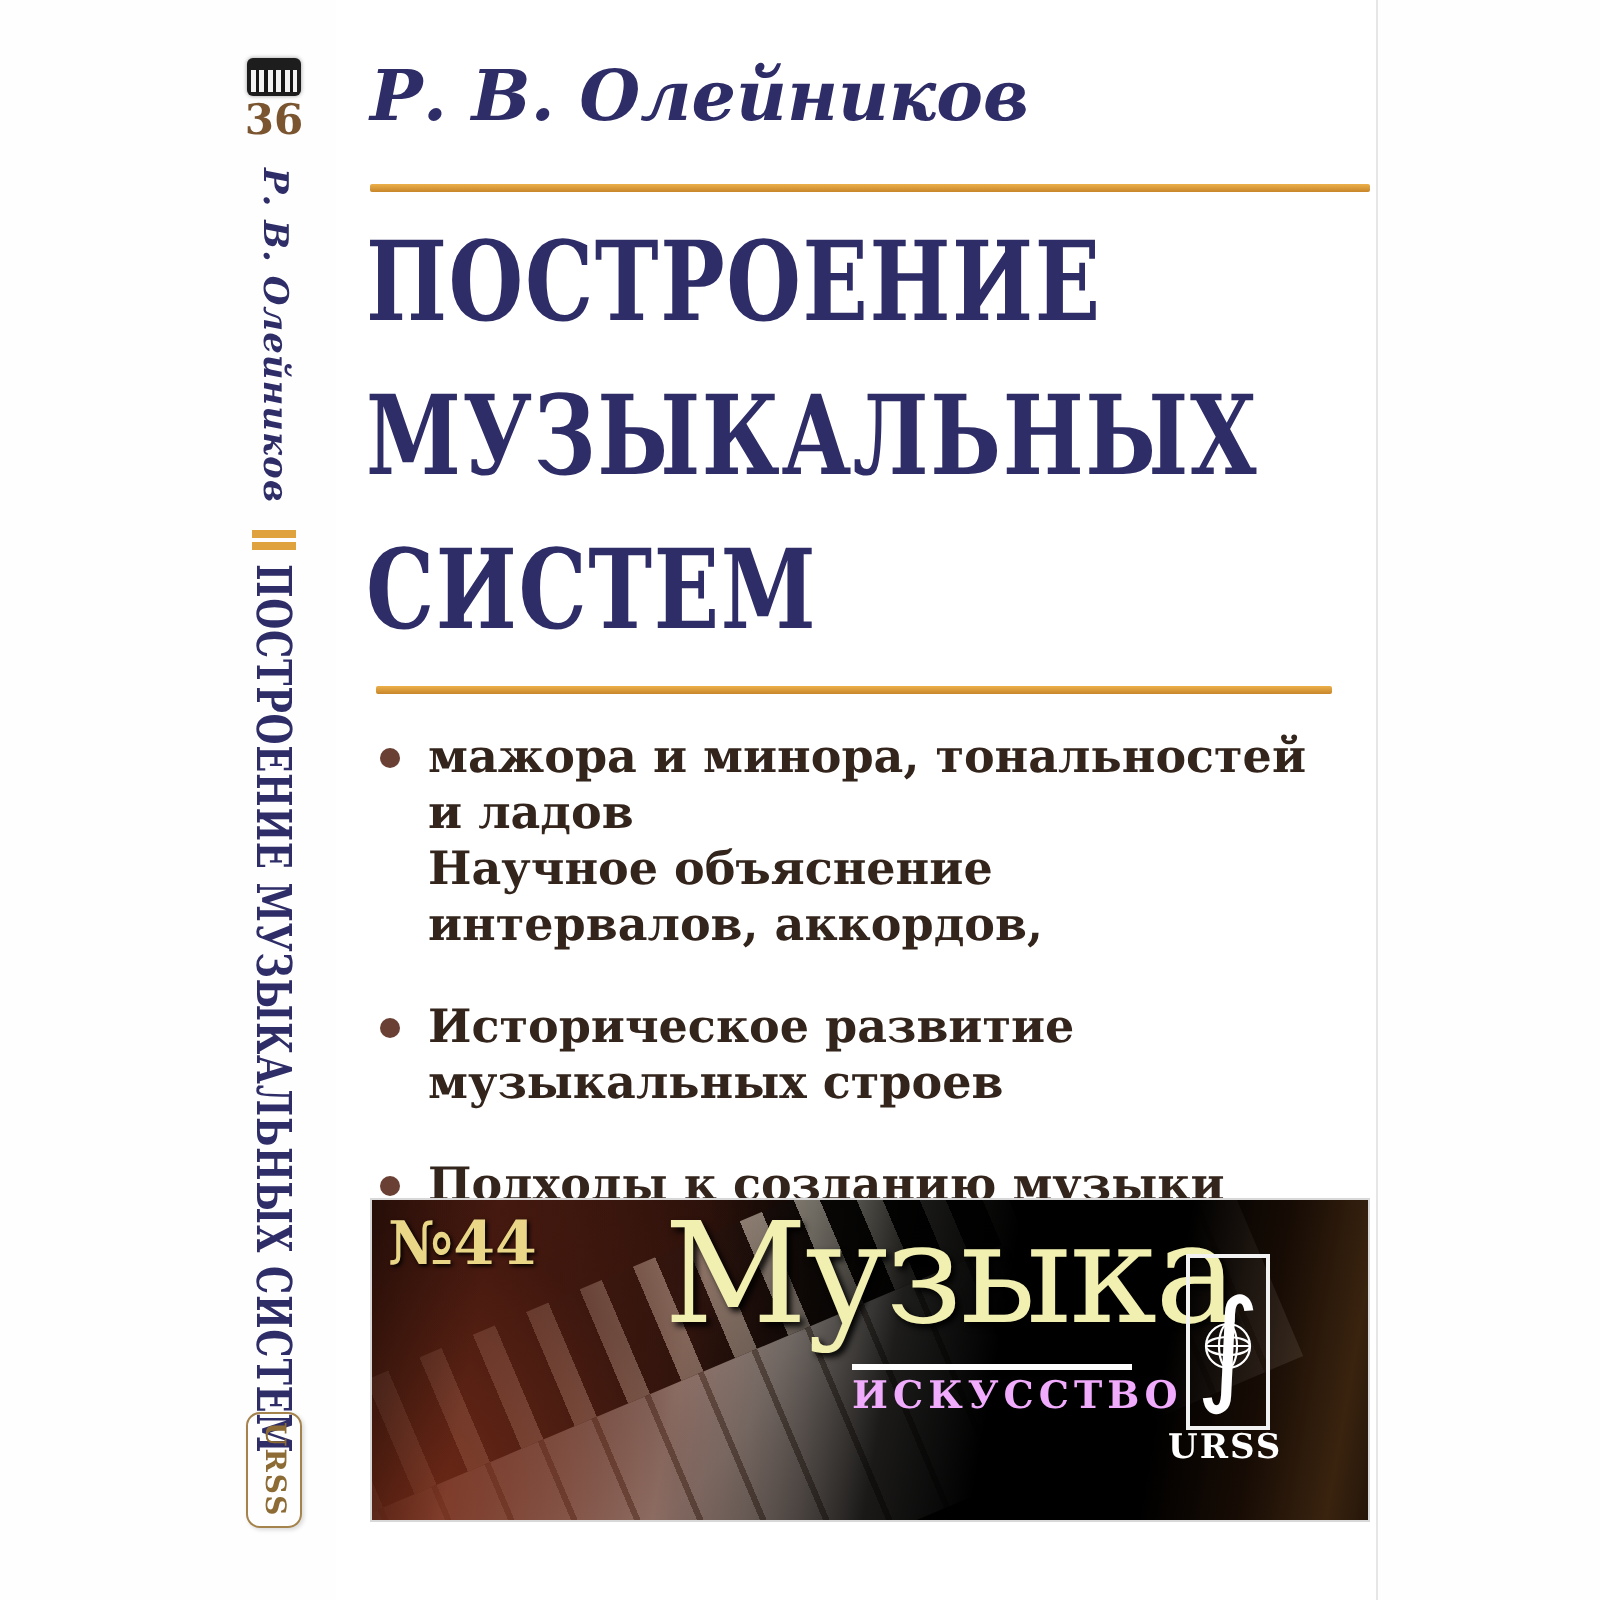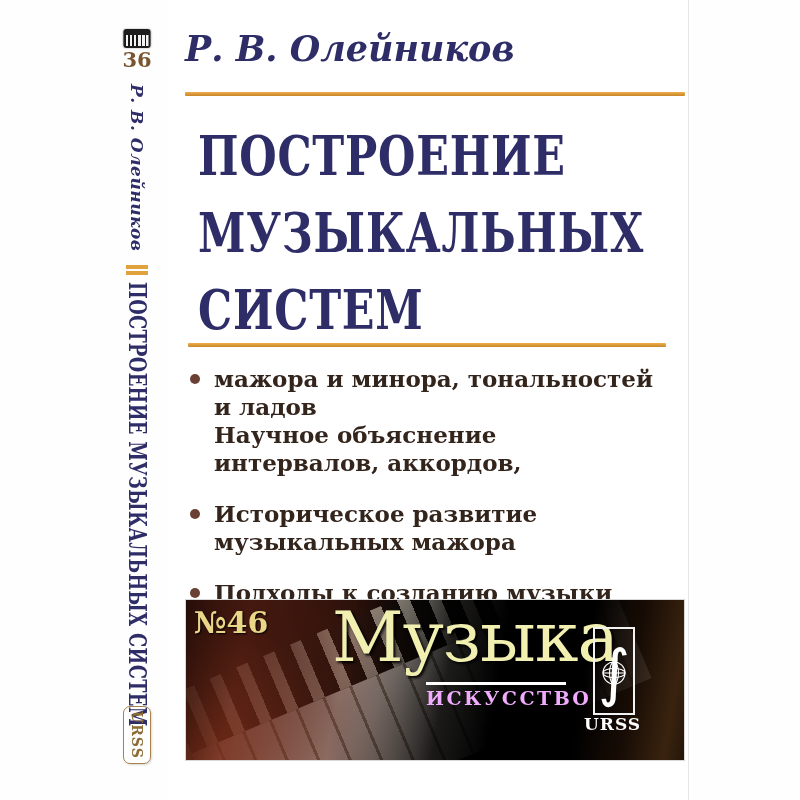--- a/index.html
+++ b/index.html
@@ -90,52 +90,52 @@
     <div class="spine-title">ПОСТРОЕНИЕ МУЗЫКАЛЬНЫХ СИСТЕМ</div>
     <div class="spine-urss">
       <span>URSS</span>
     </div>
   </aside>
 
   <main class="cover">
     <div class="author">Р. В. Олейников</div>
     <div class="rule rule1"></div>
 
-    <h1 class="title" style="margin:15px;font-weight:bold;">
+    <h1 class="title" style="margin:0;font-weight:bold;">
       <span>ПОСТРОЕНИЕ</span>
       <span>МУЗЫКАЛЬНЫХ</span>
       <span>СИСТЕМ</span>
     </h1>
 
     <div class="rule rule2"></div>
 
     <div class="bullets">
       <div class="bullet">
         <span class="dot"></span>
         <span style="display:block">мажора и минора, тональностей и ладов</span>
         <span style="display:block">Научное объяснение интервалов, аккордов,</span>
       </div>
       <div class="bullet">
         <span class="dot"></span>
-        <span style="display:block">Историческое развитие музыкальных мажора</span>
+        <span style="display:block">Историческое развитие музыкальных строев</span>
       </div>
       <div class="bullet">
         <span class="dot"></span>
         <span style="display:block">Подходы к созданию музыки</span>
         <span style="display:block">принципиально новых направлений</span>
       </div>
     </div>
 
     <div class="banner">
       <div class="keys">
         <div class="black"></div>
         <div class="white"></div>
       </div>
       <div class="shade"></div>
-      <div class="series-num">№46</div>
+      <div class="series-num">№44</div>
       <div class="series-name">Музыка</div>
       <div class="underline"></div>
       <div class="tagline">
         <div>ИСКУССТВО</div>
       </div>
       <div class="logo-box">
         <svg width="34" height="80" viewBox="0 0 34 80">
           <g stroke="#ffffff" stroke-width="1.1" fill="none">
             <circle cx="17" cy="42" r="11"></circle>
             <ellipse cx="17" cy="42" rx="4.5" ry="11"></ellipse>

